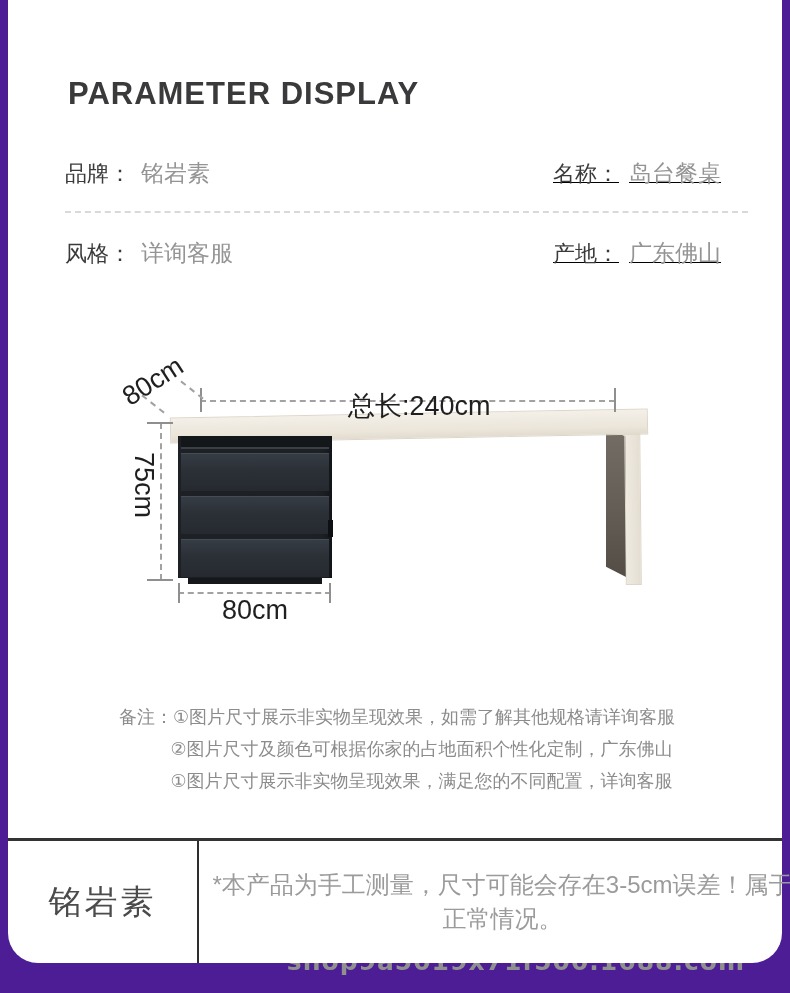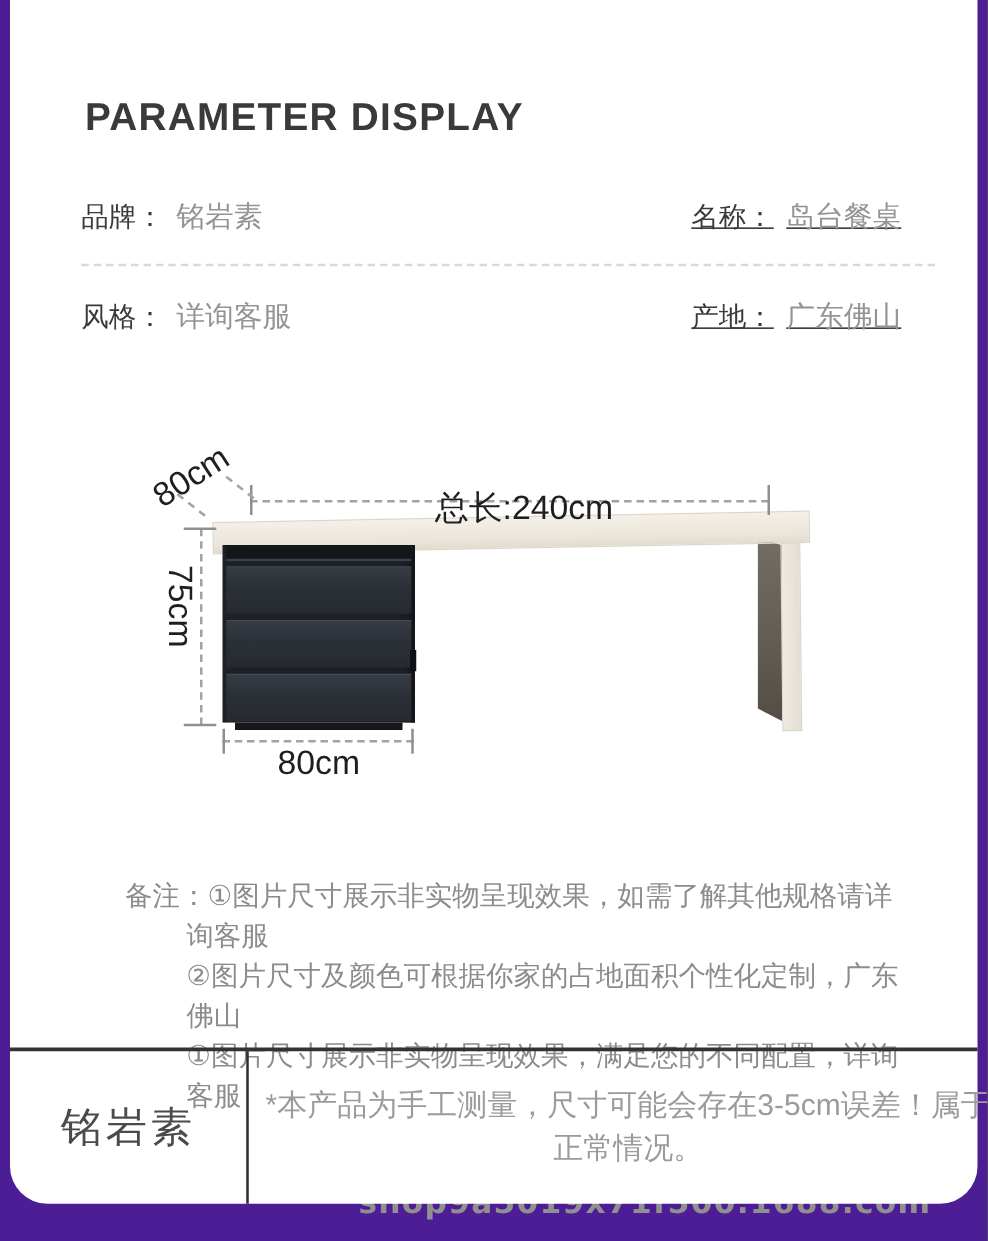--- a/index.html
+++ b/index.html
@@ -109,23 +109,24 @@
   .dim-height-tick-b { left:139px; top:579px; width:26px; }
   .dim-height-label { left:120px; top:452px; writing-mode:vertical-rl; }
 
   .dim-width-line { left:170px; top:592px; width:153px; }
   .dim-width-tick-l { left:170px; top:583px; height:20px; }
   .dim-width-tick-r { left:321px; top:583px; height:20px; }
   .dim-width-label { left:214px; top:595px; }
 
   
   .notes {
-    position:absolute; left:92px; top:701px; width:620px;
-    font-size:22px; line-height:32px; color:#8c8c8c;
+    position:absolute; left:79px; top:701px; width:620px;
+    font-size:18px; line-height:32px; color:#8c8c8c;
     padding-left:49px;
+    text-align:center;
   }
   .notes-line.first { text-indent:-49px; }
 
   
   .footer-rule { position:absolute; left:0; top:838px; width:774px; height:3px; background:#333333; }
   .footer-brand-cell {
     position:absolute; left:0; top:841px; width:189px; height:122px;
     display:flex; align-items:center; justify-content:center;
   }
   .footer-brand { font-size:33px; color:#4b4b4b; letter-spacing:3px; }

